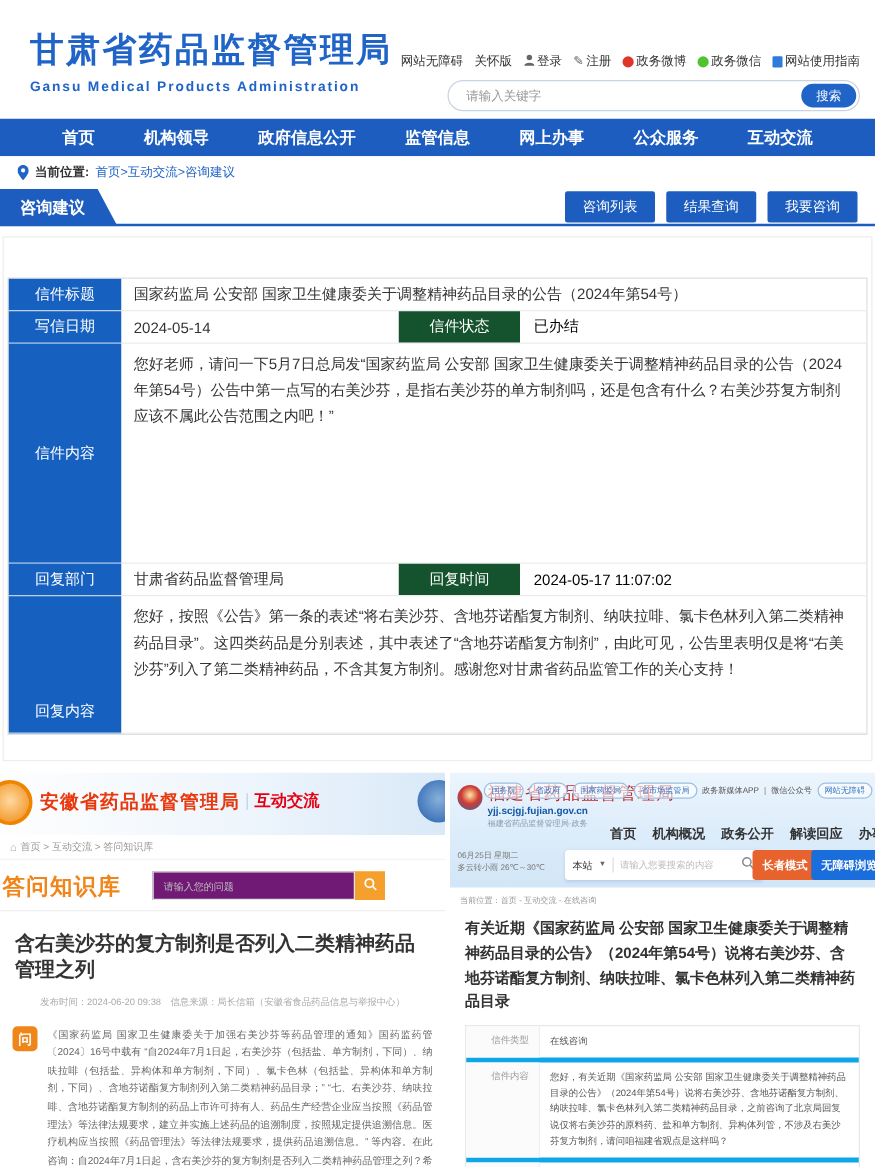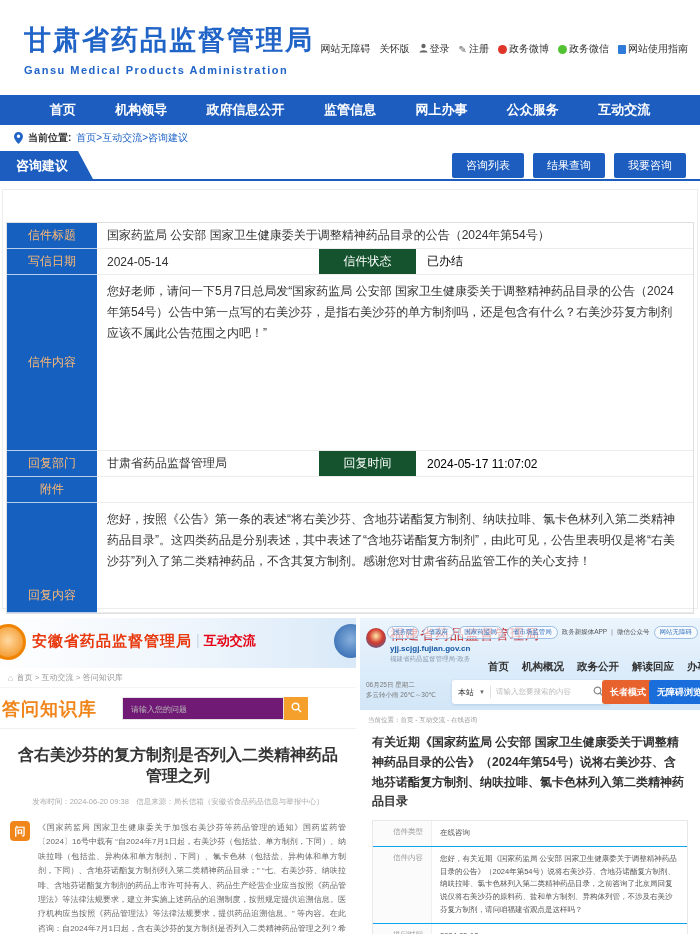--- a/index.html
+++ b/index.html
@@ -30,21 +30,21 @@
   .pin svg{display:block;}
   .g-crumb-label{font-size:10px;font-weight:bold;color:#333;}
   .g-crumb-path{font-size:10px;color:#2064c8;cursor:pointer;}
   .g-tabrow{position:relative;height:30px;border-bottom:2px solid #1c5dbf;background:#fff;}
   .g-tab{position:absolute;left:0;top:0;height:30px;line-height:30px;padding:0 26px 0 16px;background:#1c5dbf;color:#fff;font-size:13px;font-weight:bold;clip-path:polygon(0 0,calc(100% - 16px) 0,100% 100%,0 100%);cursor:pointer;}
   .g-actions{position:absolute;right:14px;top:2px;display:flex;gap:9px;}
   .g-action{height:25px;padding:0 14px;background:#1c5dbf;color:#fff;border:none;border-radius:2px;font-size:11px;cursor:pointer;white-space:nowrap;}
   .g-box{margin:8px 2px 0 2px;border:1px solid #ededed;height:420px;padding:32px 3px 0 3px;}
   .g-table{border:1px solid #dfdfdf;}
   .g-row{display:flex;}
-  .g-lab{width:90px;flex-shrink:0;background:#1660c0;color:#fdba74;font-size:12px;display:flex;align-items:center;justify-content:center;border-bottom:1px solid rgba(255,255,255,.7);}
+  .g-lab{width:90px;flex-shrink:0;background:#1660c0;color:#ffffff;font-size:12px;display:flex;align-items:center;justify-content:center;border-bottom:1px solid rgba(255,255,255,.7);}
   .g-lab.bottom{align-items:flex-end;padding-bottom:8px;}
   .g-val{flex:1;position:relative;border-bottom:1px solid #ececec;font-size:12px;color:#333;display:flex;align-items:center;padding:0 10px;}
   .g-val.multi{display:block;padding:6px 10px;line-height:1.75;align-items:flex-start;}
   .h26{height:26px;} .h176{height:176px;} .h110{height:110px;}
   .g-inline-lab{position:absolute;left:222px;top:0;bottom:0;width:97px;background:#14532d;color:#fff;font-size:12px;display:flex;align-items:center;justify-content:center;}
   .g-inline-val{position:absolute;left:330px;top:0;bottom:0;display:flex;align-items:center;font-size:12px;color:#000000;}
 
   
   .anhui{position:absolute;left:0;top:618px;width:356px;height:316px;background:#fff;overflow:hidden;}
   .a-header{position:relative;height:50px;background:linear-gradient(90deg,#fefefe 0%,#eef5fc 55%,#d9e9f8 100%);}
@@ -55,21 +55,21 @@
   .a-section{font-size:13px;font-weight:bold;color:#e60012;}
   .a-badge-frag{position:absolute;right:-12px;top:6px;width:34px;height:34px;border-radius:50%;background:radial-gradient(circle at 50% 45%,#7ea9d8 0%,#2b65b0 75%);opacity:.9;}
   .a-crumb{height:20px;display:flex;align-items:center;gap:3px;padding-left:8px;font-size:8px;color:#999;border-bottom:1px solid #f4f4f4;}
   .a-home{font-size:9px;color:#aaa;}
   .a-kb-row{position:relative;height:40px;}
   .a-kb-title{position:absolute;left:2px;top:9px;font-size:18px;font-weight:bold;color:#f08519;letter-spacing:1px;}
   .a-search{position:absolute;left:122px;top:9px;width:162px;height:23px;border:1px solid #e3e3e3;background:#701a75;}
   .a-search-ph{position:absolute;left:8px;top:6px;font-size:8px;color:#bbb;}
   .a-search-btn{position:absolute;left:284px;top:9px;width:24px;height:23px;background:#f5a02c;border:none;display:flex;align-items:center;justify-content:center;cursor:pointer;}
   .a-divider{height:1px;background:#f0f0f0;margin:0 0 0 0;}
-  .a-article-title{margin:16px 12px 0 12px;text-align:center;font-size:16px;font-weight:bold;color:#333;}
+  .a-article-title{margin:16px 12px 0 12px;font-size:16px;font-weight:bold;color:#333;}
   .a-meta{margin-top:10px;text-align:center;font-size:7.5px;color:#aaa;}
   .a-qa{display:flex;gap:8px;margin:14px 10px 0 10px;}
   .a-qa-icon{width:20px;height:20px;flex-shrink:0;background:#f08519;border-radius:4px;color:#fff;font-size:11px;font-weight:bold;display:flex;align-items:center;justify-content:center;}
   .a-qa-text{font-size:8px;color:#666;line-height:1.8;text-align:justify;}
 
   
   .fujian{position:absolute;left:360px;top:618px;width:340px;height:316px;background:#fff;overflow:hidden;}
   .f-header{position:relative;height:92px;background:linear-gradient(180deg,#ecf5fd 0%,#dcecfa 55%,#d2e6f7 100%);}
   .f-emblem{position:absolute;left:6px;top:10px;width:20px;height:20px;border-radius:50%;background:radial-gradient(circle at 50% 40%,#ffe9a8 0%,#d23c30 45%,#2b65b0 100%);}
   .f-org{position:absolute;left:30px;top:8px;font-size:14px;font-weight:normal;color:#c3272b;letter-spacing:1px;white-space:nowrap;}
@@ -85,21 +85,21 @@
   .f-scope{font-size:8px;color:#333;}
   .f-caret{font-size:6px;color:#666;}
   .f-sdiv{width:1px;height:12px;background:#e0e0e0;}
   .f-sph{font-size:7.5px;color:#bbb;flex:1;}
   .f-btn{position:absolute;top:62px;height:24px;border:none;border-radius:3px;color:#fff;font-size:9px;font-weight:bold;cursor:pointer;padding:0 8px;white-space:nowrap;}
   .f-btn.elder{right:46px;background:#e8622d;}
   .f-btn.access{right:-10px;background:#1a6edb;}
   .f-crumb{margin:6px 0 0 8px;font-size:6.5px;color:#999;}
   .f-title{margin:8px 12px 0 12px;font-size:12px;font-weight:bold;color:#333;line-height:1.65;}
   .f-table{margin:8px 12px 0 12px;border:1px solid #e8e8e8;}
-  .f-row{display:flex;border-bottom:1px solid #0ea5e9;}
+  .f-row{display:flex;border-bottom:4px solid #0ea5e9;}
   .f-row:last-child{border-bottom:none;}
   .f-lab{width:58px;flex-shrink:0;background:#fbfbfb;padding:6px 8px 6px 0;text-align:right;font-size:7.5px;color:#999;}
   .f-val{flex:1;border-left:1px solid #efefef;padding:6px 10px 6px 8px;font-size:7.5px;color:#555;line-height:1.7;}
 </style>
 </head>
 <body>
 
 <div class="stage">
 
   <section class="gansu">
@@ -128,20 +128,24 @@
             <span>政务微博</span>
           </span>
           <span class="g-link">
             <span class="dot green"></span>
             <span>政务微信</span>
           </span>
           <span class="g-link">
             <span class="sq blue"></span>
             <span>网站使用指南</span>
           </span>
+        </div>
+        <div class="g-search">
+          <span class="g-search-ph">请输入关键字</span>
+          <button class="g-search-btn">搜索</button>
         </div>
       </div>
     </header>
 
     <nav class="g-nav">
 
     <span class="g-nav-item">首页</span>
         <span class="g-nav-item">机构领导</span>
         <span class="g-nav-item">政府信息公开</span>
         <span class="g-nav-item">监管信息</span>
@@ -188,24 +192,20 @@
           <div class="g-lab">信件内容</div>
           <div class="g-val multi">您好老师，请问一下5月7日总局发“国家药监局 公安部 国家卫生健康委关于调整精神药品目录的公告（2024年第54号）公告中第一点写的右美沙芬，是指右美沙芬的单方制剂吗，还是包含有什么？右美沙芬复方制剂应该不属此公告范围之内吧！”</div>
         </div>
         <div class="g-row h26">
           <div class="g-lab">回复部门</div>
           <div class="g-val">
             <span>甘肃省药品监督管理局</span>
             <span class="g-inline-lab">回复时间</span>
             <span class="g-inline-val">2024-05-17 11:07:02</span>
           </div>
-        </div>
-        <div class="g-row h26">
-          <div class="g-lab">附件</div>
-          <div class="g-val"></div>
         </div>
         <div class="g-row h110">
           <div class="g-lab bottom">回复内容</div>
           <div class="g-val multi">您好，按照《公告》第一条的表述“将右美沙芬、含地芬诺酯复方制剂、纳呋拉啡、氯卡色林列入第二类精神药品目录”。这四类药品是分别表述，其中表述了“含地芬诺酯复方制剂”，由此可见，公告里表明仅是将“右美沙芬”列入了第二类精神药品，不含其复方制剂。感谢您对甘肃省药品监管工作的关心支持！</div>
         </div>
       </div>
     </div>
   </section>
 
   <section class="anhui">

